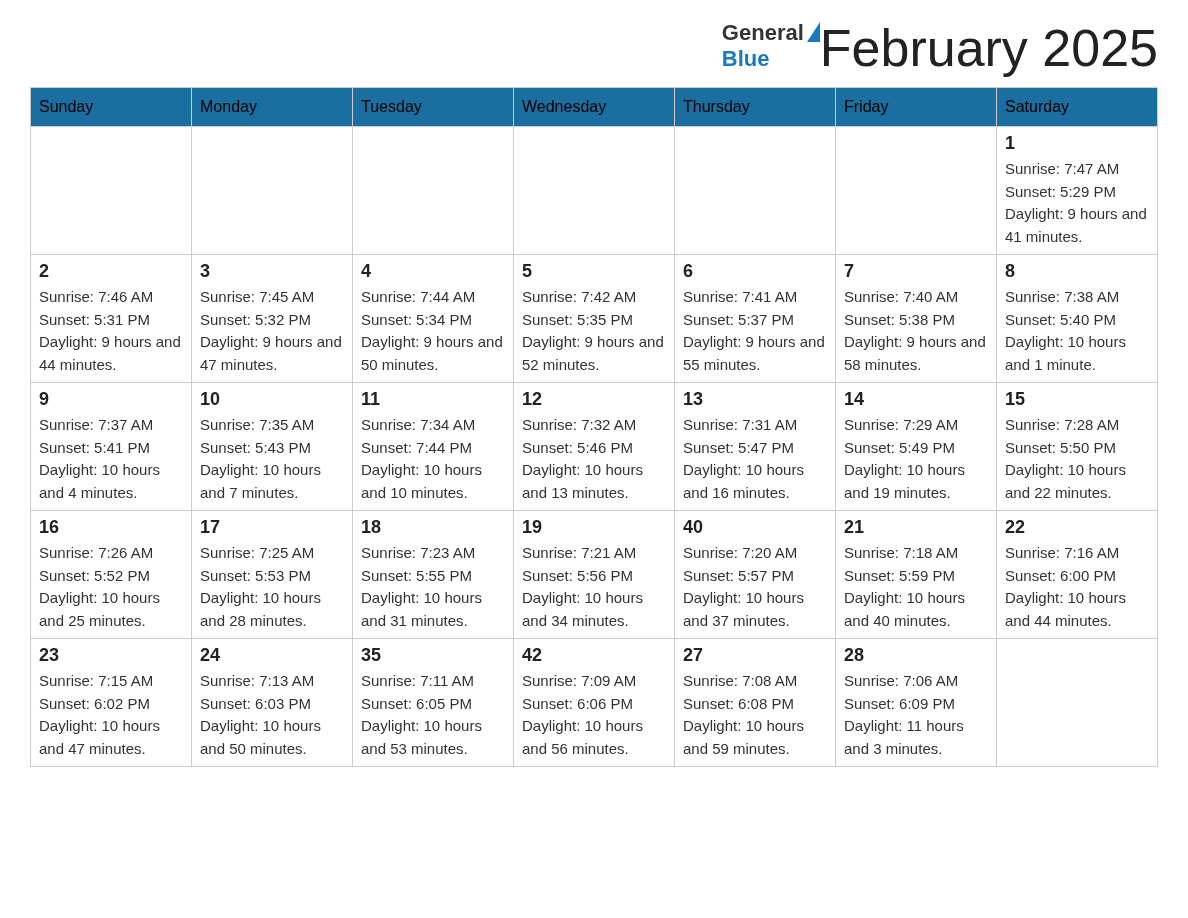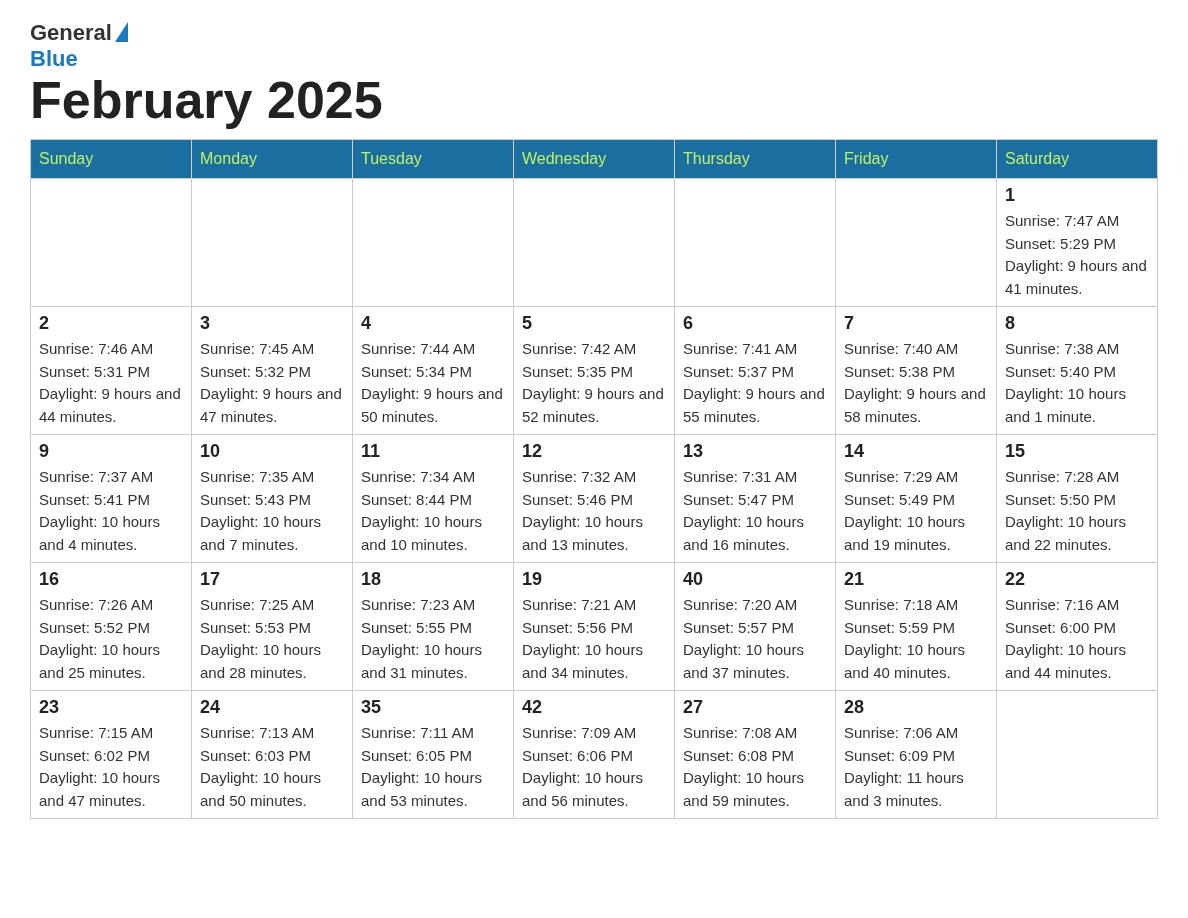--- a/index.html
+++ b/index.html
@@ -5,58 +5,57 @@
     * { margin: 0; padding: 0; box-sizing: border-box; }
     body {
       font-family: Arial, sans-serif;
       background: #fff;
       width: 1188px;
       min-height: 918px;
       padding: 20px 30px;
     }
     .header {
       display: flex;
-      justify-content: flex-start;
+      justify-content: flex-end;
       align-items: flex-start;
       margin-bottom: 10px;
-      flex-direction: column;
     }
     .logo-text-general {
       font-size: 22px;
       font-weight: bold;
       color: #333;
     }
     .logo-text-blue {
       font-size: 22px;
       font-weight: bold;
       color: #1a7abf;
       margin-top: 47px;
     }
     .title-section {
       text-align: right;
     }
     .month-title {
       font-size: 52px;
-      font-weight: bold;
+      font-weight: normal;
       color: #222;
       line-height: 1.1;
     }
     .location-subtitle {
       font-size: 20px;
       color: #444;
       margin-top: 4px;
     }
     .calendar {
       width: 100%;
       border-collapse: collapse;
       margin-top: 10px;
     }
     .calendar th {
       background-color: #1a6fa0;
-      color: #bef264;
+      color: #000000;
       padding: 10px 8px;
       font-size: 16px;
       font-weight: normal;
       text-align: left;
       border: 1px solid #ccc;
     }
     .calendar td {
       border: 1px solid #ccc;
       vertical-align: top;
       padding: 6px 8px;
@@ -202,21 +201,21 @@
         </td>
         <td>
           <span class="day-number">10</span>
           <div class="day-info">Sunrise: 7:35 AM
 Sunset: 5:43 PM
 Daylight: 10 hours and 7 minutes.</div>
         </td>
         <td>
           <span class="day-number">11</span>
           <div class="day-info">Sunrise: 7:34 AM
-Sunset: 8:44 PM
+Sunset: 7:44 PM
 Daylight: 10 hours and 10 minutes.</div>
         </td>
         <td>
           <span class="day-number">12</span>
           <div class="day-info">Sunrise: 7:32 AM
 Sunset: 5:46 PM
 Daylight: 10 hours and 13 minutes.</div>
         </td>
         <td>
           <span class="day-number">13</span>

